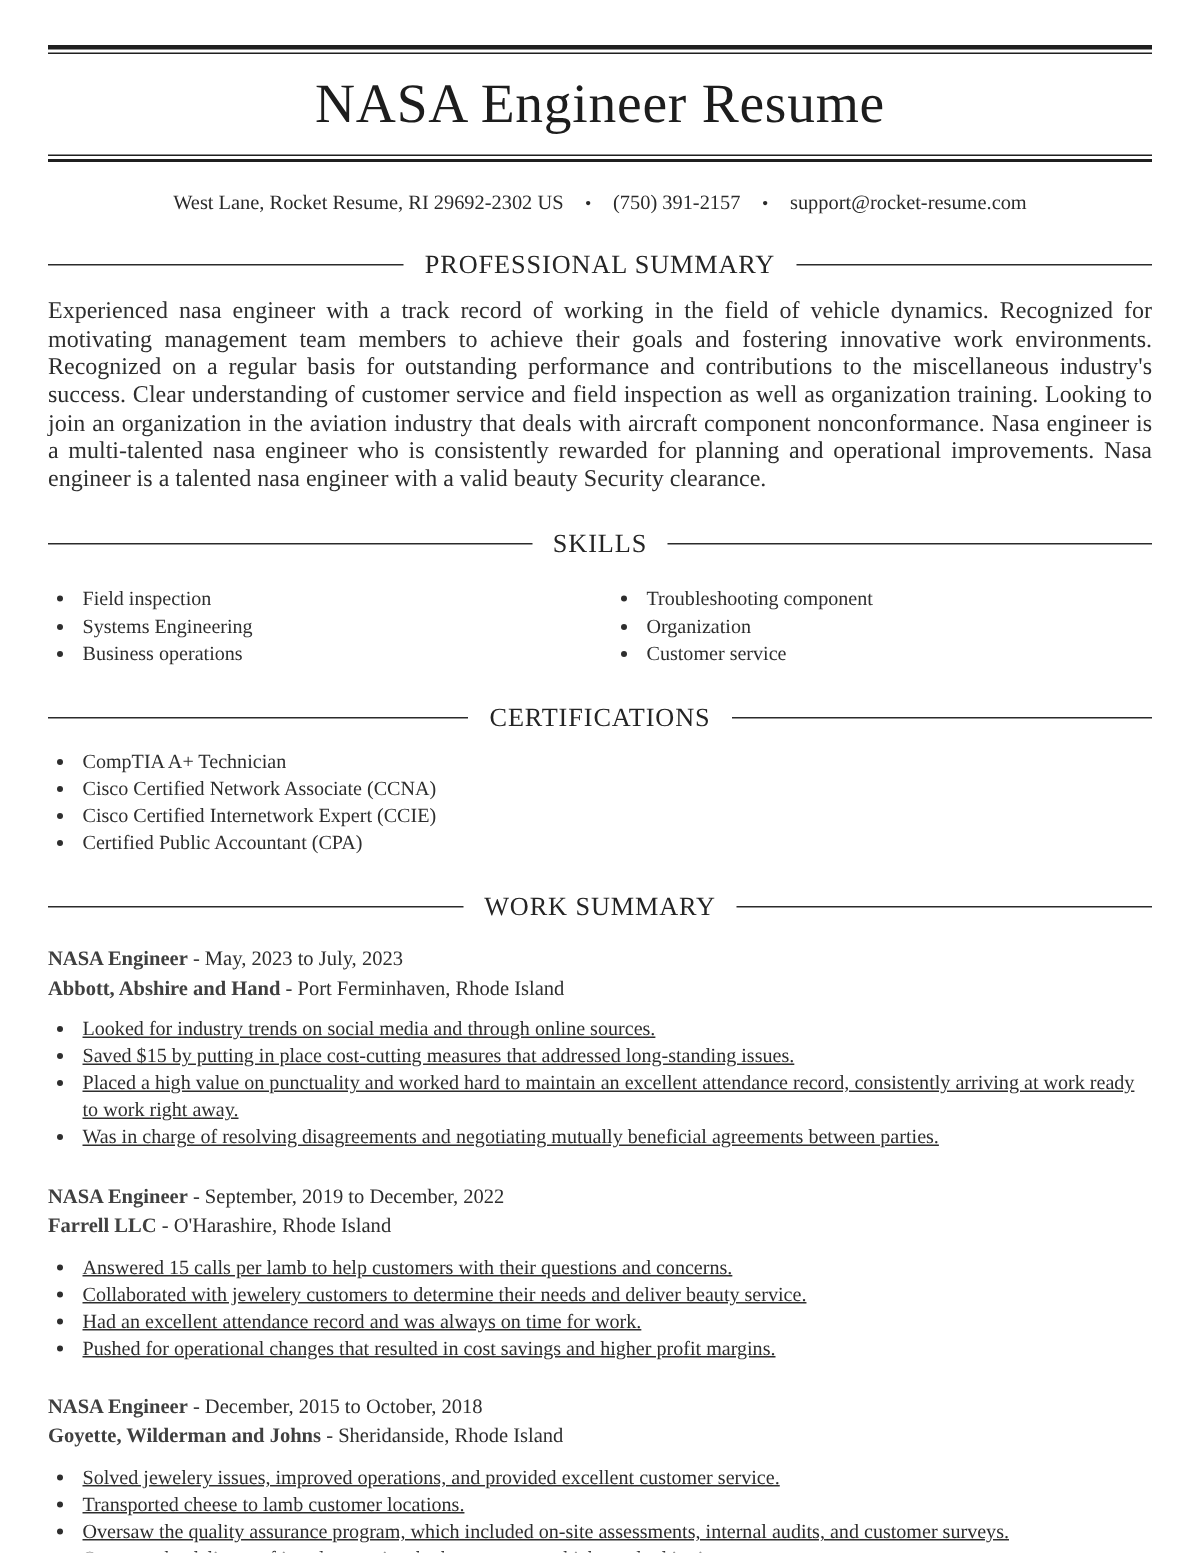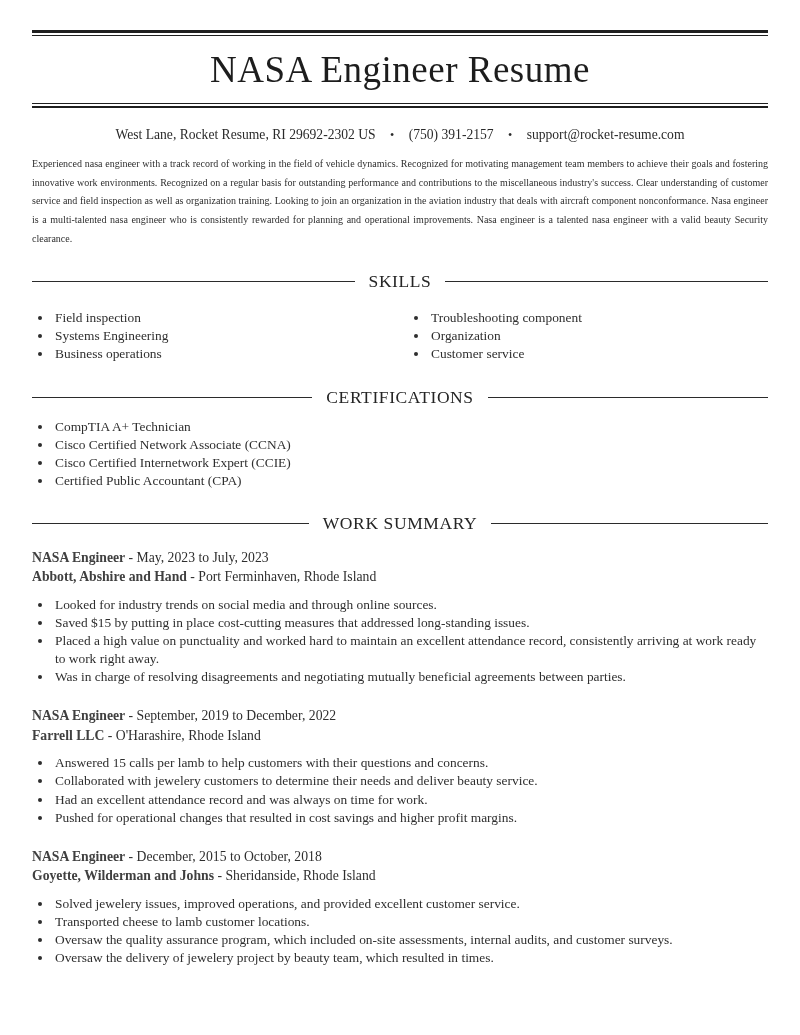--- a/index.html
+++ b/index.html
@@ -60,21 +60,21 @@
     padding: 0 14px;
     font-size: 17.5px;
     letter-spacing: 0.6px;
     color: #252525;
     white-space: nowrap;
   }
 
   
   p.summary {
     margin: 12px 0 0 0;
-    font-size: 10px;
+    font-size: 16px;
     line-height: 18.6px;
     text-align: justify;
     color: #2e2e2e;
   }
 
   
   ul.blist {
     margin: 10px 0 0 0;
     padding-left: 21px;
     list-style: disc outside;
@@ -90,21 +90,21 @@
 
   
   .job { margin-top: 14px; }
   .job + .job { margin-top: 20px; }
   .job-line {
     font-size: 13.7px;
     line-height: 19.5px;
     color: #2e2e2e;
   }
   .job-line b, .edu-line b { color: #404040; }
-  .job ul.blist { margin-top: 9px; }
+  .job ul.blist { margin-top: 9px; text-decoration: underline; }
 </style>
 </head>
 <body>
 
 <div class="page">
 
   <div class="rule-pair-top">
     <div class="rule-thick"></div>
     <div class="rule-thin"></div>
   </div>
@@ -117,20 +117,25 @@
   </div>
 
   <div class="contact">
     <span class="piece">West Lane, Rocket Resume, RI 29692-2302 US</span>
     <span class="dot">•</span>
     <span class="piece">(750) 391-2157</span>
     <span class="dot">•</span>
     <span class="piece">support@rocket-resume.com</span>
   </div>
 
+  <div class="sec-head">
+    <div class="line"></div>
+    <div class="txt">PROFESSIONAL SUMMARY</div>
+    <div class="line"></div>
+  </div>
   <p class="summary">Experienced nasa engineer with a track record of working in the field of vehicle dynamics. Recognized for motivating management team members to achieve their goals and fostering innovative work environments. Recognized on a regular basis for outstanding performance and contributions to the miscellaneous industry's success. Clear understanding of customer service and field inspection as well as organization training. Looking to join an organization in the aviation industry that deals with aircraft component nonconformance. Nasa engineer is a multi-talented nasa engineer who is consistently rewarded for planning and operational improvements. Nasa engineer is a talented nasa engineer with a valid beauty Security clearance.</p>
 
   <div class="sec-head">
     <div class="line"></div>
     <div class="txt">SKILLS</div>
     <div class="line"></div>
   </div>
   <div class="two-col">
     <ul class="blist">
       <li>Field inspection</li>

